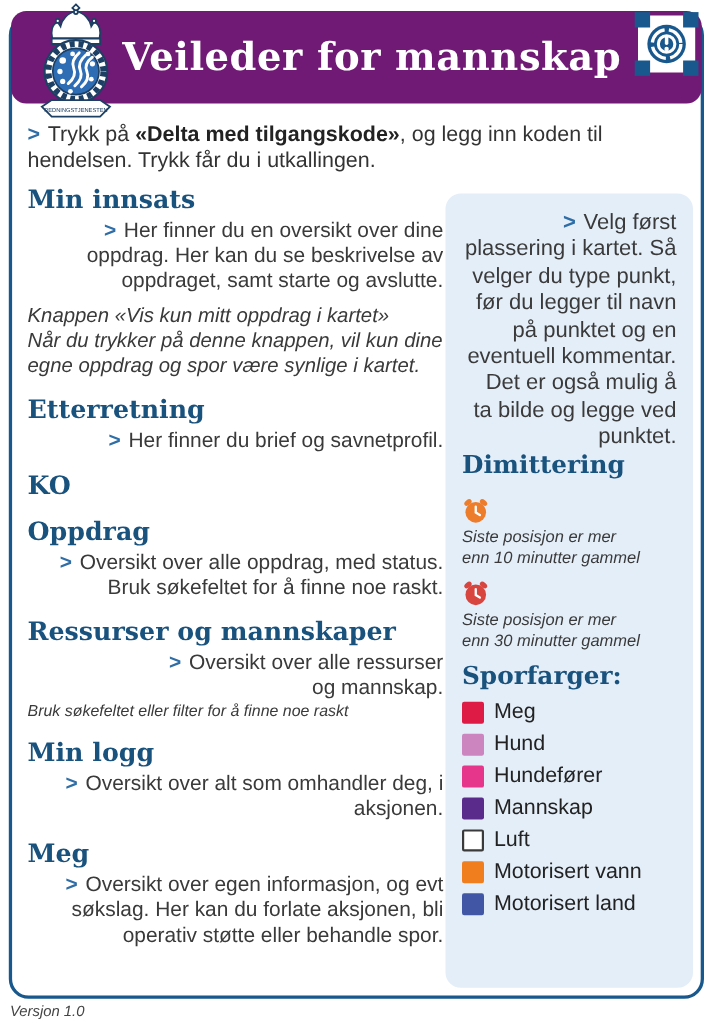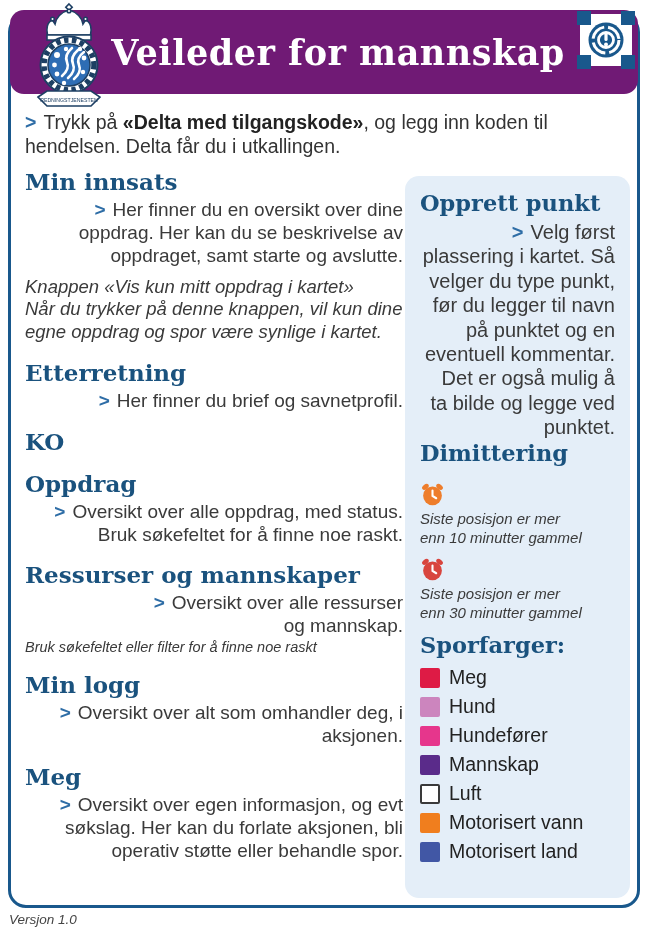--- a/index.html
+++ b/index.html
@@ -129,21 +129,21 @@
     </g>
     <circle cx="30" cy="29" r="17.5" fill="#19588C"></circle>
     <circle cx="30" cy="29" r="13" fill="none" stroke="#ffffff" stroke-width="3" stroke-dasharray="17 4"></circle>
     <circle cx="30" cy="29" r="7.5" fill="none" stroke="#ffffff" stroke-width="2.8"></circle>
     <rect x="28.4" y="21.5" width="3.2" height="8.5" rx="1.6" fill="#ffffff"></rect>
     <circle cx="30" cy="33.5" r="2" fill="#ffffff"></circle>
   </svg>
 </span>
 
 <p class="intro">
-  <span class="chev">&gt;</span><span>Trykk på </span><span class="b">«Delta med tilgangskode»</span><span>, og legg inn koden til hendelsen. Delta får du i utkallingen.</span>
+  <span class="chev">&gt;</span><span>Trykk på </span><span class="b">«Delta med tilgangskode»</span><span>, og legg inn koden til hendelsen. Trykk får du i utkallingen.</span>
 </p>
 
 <div class="left-col">
 
   <h2 class="sec">Min innsats</h2>
   <p class="body"><span class="chev">&gt;</span><span>Her finner du en oversikt over dine oppdrag. Her kan du se beskrivelse av oppdraget, samt starte og avslutte.</span></p>
   <p class="note">Knappen «Vis kun mitt oppdrag i kartet»
 Når du trykker på denne knappen, vil kun dine egne oppdrag og spor være synlige i kartet.</p>
 
   <h2 class="sec">Etterretning</h2>
@@ -162,21 +162,20 @@
   <h2 class="sec">Min logg</h2>
   <p class="body"><span class="chev">&gt;</span><span>Oversikt over alt som omhandler deg, i aksjonen.</span></p>
 
   <h2 class="sec">Meg</h2>
   <p class="body"><span class="chev">&gt;</span><span>Oversikt over egen informasjon, og evt søkslag. Her kan du forlate aksjonen, bli operativ støtte eller behandle spor.</span></p>
 
 </div>
 
 <div class="panel">
 
-  <h2 class="sec">Opprett punkt</h2>
   <p class="body"><span class="chev">&gt;</span><span>Velg først plassering i kartet. Så velger du type punkt, før du legger til navn på punktet og en eventuell kommentar. Det er også mulig å ta bilde og legge ved punktet.</span></p>
 
   <h2 class="sec sec-dim">Dimittering</h2>
 
   <div class="alerts">
     <div class="alert">
       <span class="clock" style="color: rgb(238, 125, 43);">
         <svg viewBox="0 0 24 24" width="25" height="25" fill="currentColor">
           <ellipse cx="5.2" cy="4.6" rx="3.6" ry="2.3" transform="rotate(-38 5.2 4.6)"></ellipse>
           <ellipse cx="18.8" cy="4.6" rx="3.6" ry="2.3" transform="rotate(38 18.8 4.6)"></ellipse>

